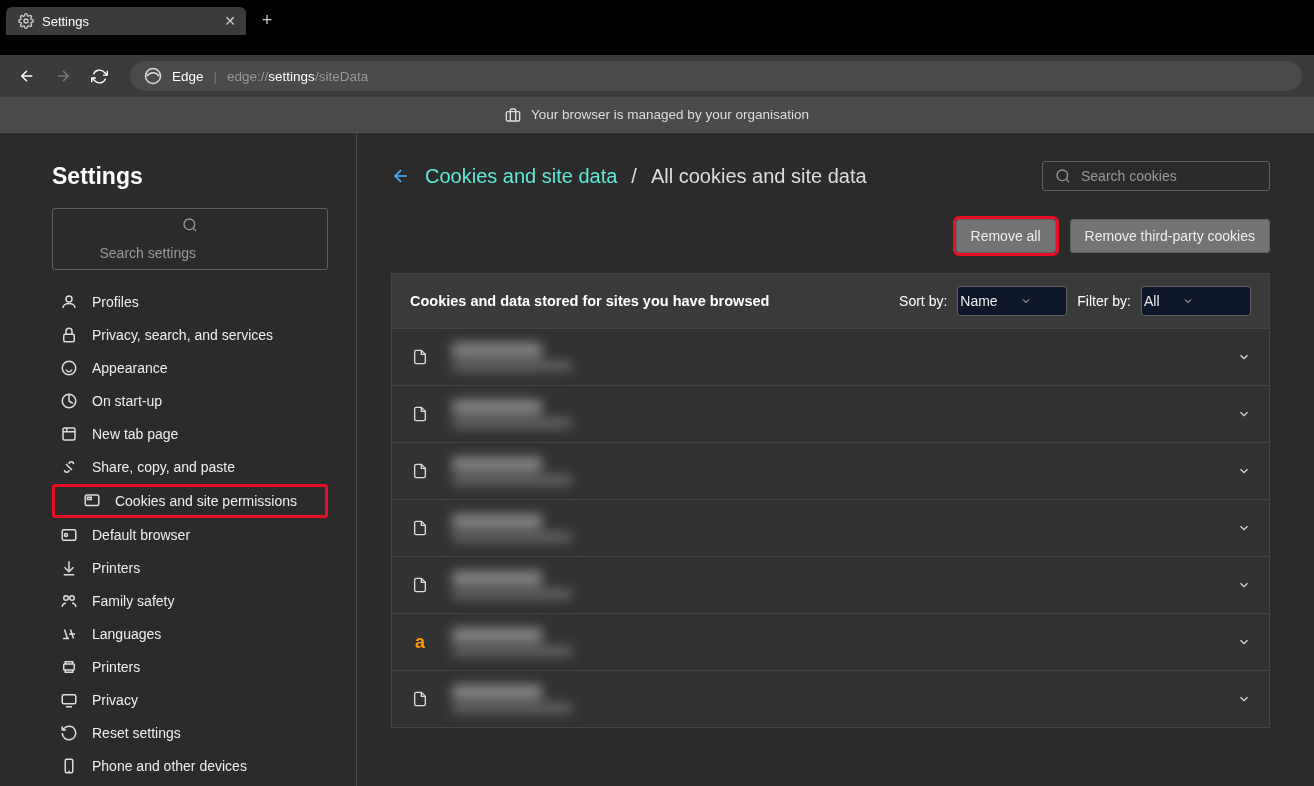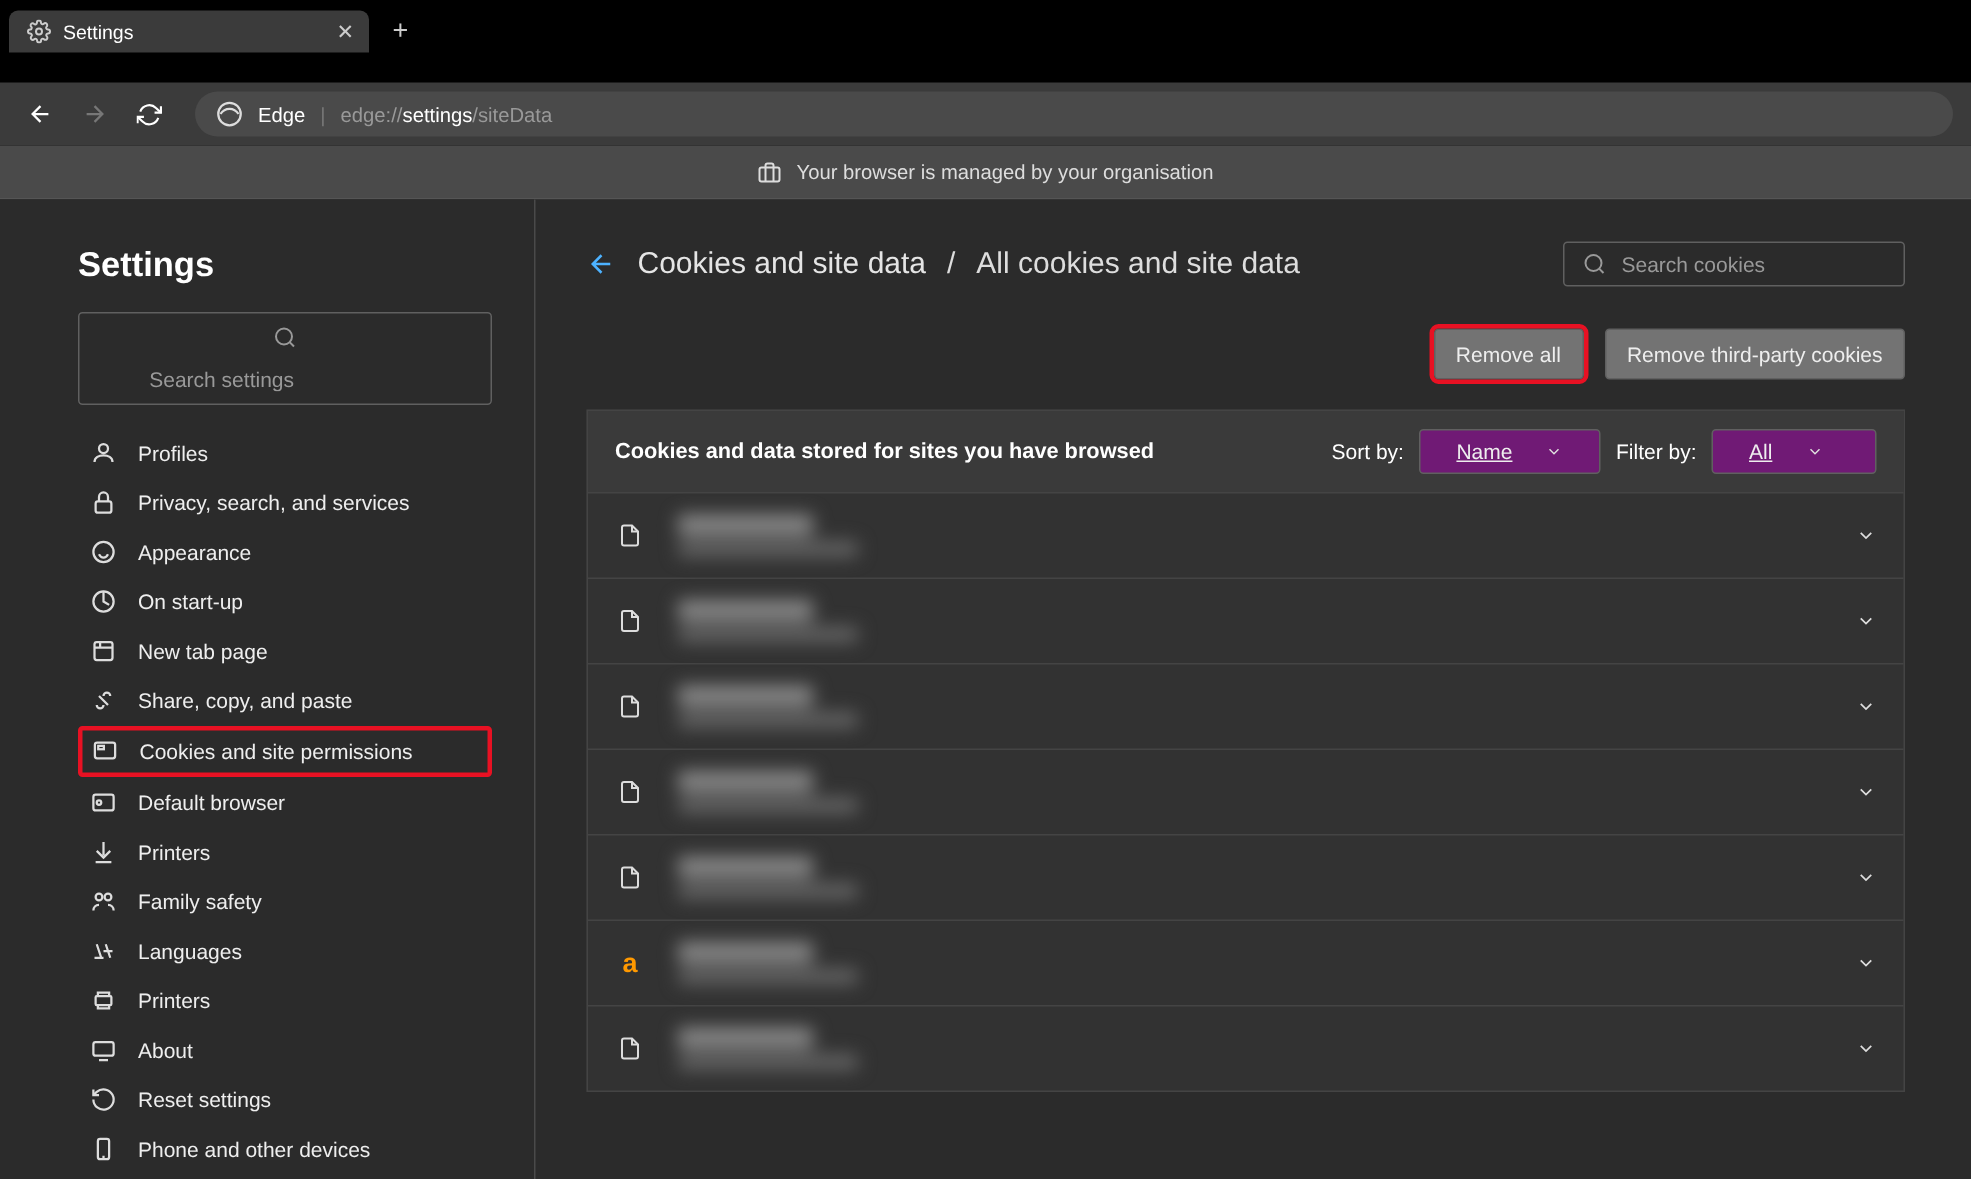--- a/index.html
+++ b/index.html
@@ -25,43 +25,43 @@
 .mainarea { display:flex; height:calc(786px - 35px - 42px - 36px); background:#2b2b2b; }
 
 
 .sidebar { width:357px; border-right:1px solid #4a4a4a; padding:30px 28px 0 52px; background:#2b2b2b; }
 .sidebar-title { font-size:23px; font-weight:600; margin-bottom:18px; }
 .searchbox { display:flex; align-items:center; gap:12px; border:1px solid #606060; border-radius:3px; padding:8px 12px; margin-bottom:16px; background:#2b2b2b;flex-direction:column; }
 .searchbox input { flex:1; background:transparent; border:none; outline:none; color:#fff; font-size:14px; }
 .searchbox input::placeholder { color:#999; }
 .sidelist { list-style:none; }
 .sidelist li { display:flex; align-items:center; gap:14px; padding:7px 8px; font-size:14px; color:#eee; cursor:pointer; border-radius:3px; margin-bottom:1px; }
-.sidelist li.highlight { border:3px solid #e81123; padding:5px 6px; }
+.sidelist li.highlight { border:3px solid #e81123; padding:5px 6px;justify-content:center; }
 .sidelist .icon { width:18px; height:18px; display:flex; align-items:center; justify-content:center; color:#ddd; flex-shrink:0; }
 
 
 .content { flex:1; padding:28px 44px 0 34px; overflow:hidden; }
 .breadcrumb-row { display:flex; align-items:center; gap:14px; margin-bottom:28px; }
 .back-arrow { color:#4db2ff; cursor:pointer; }
-.bc-link { color:#e5e5e5; font-size:20px; font-weight:500; cursor:pointer; }
+.bc-link { color:#5eead4; font-size:20px; font-weight:500; cursor:pointer; }
 .bc-sep { color:#ddd; font-size:20px; font-weight:500; }
 .bc-current { color:#ddd; font-size:20px; font-weight:500; }
 .searchcookies { margin-left:auto; display:flex; align-items:center; gap:10px; border:1px solid #606060; border-radius:3px; padding:6px 12px; width:228px; background:#2b2b2b; }
 .searchcookies input { flex:1; background:transparent; border:none; outline:none; color:#fff; font-size:14px; }
 .searchcookies input::placeholder { color:#999; }
 
 .action-row { display:flex; justify-content:flex-end; gap:14px; margin-bottom:20px; }
 .btn { border:1px solid #606060; background:#737373; color:#eee; font-size:14px; padding:8px 14px; cursor:pointer; border-radius:3px; }
 .btn.highlight { outline:3px solid #e81123; }
 
 .table { border:1px solid #444; background:#323232; }
 .thead { display:flex; align-items:center; padding:12px 18px; background:#3a3a3a; }
 .thead-title { font-size:14.5px; font-weight:600; }
 .thead-controls { margin-left:auto; display:flex; align-items:center; gap:10px; font-size:14px; }
-.select { border:1px solid #606060; background:#701a75; color:#eee; padding:6px 24px; display:flex; align-items:center; gap:22px; cursor:pointer; border-radius:3px; min-width:110px;text-decoration:underline; }
+.select { border:1px solid #606060; background:#0f172a; color:#eee; padding:6px 2px; display:flex; align-items:center; gap:22px; cursor:pointer; border-radius:3px; min-width:110px; }
 
 .row { display:flex; align-items:center; padding:14px 18px; border-top:1px solid #444; }
 .row .ficon { width:20px; height:20px; color:#ddd; display:flex; align-items:center; justify-content:center; flex-shrink:0; }
 .row .ficon.orange { color:#ff9900; font-weight:700; font-size:18px; font-family:Arial; }
 .row .blurred { margin-left:22px; display:flex; flex-direction:column; gap:4px; filter:blur(6px); }
 .row .blurred .line1 { width:90px; height:14px; background:#888; border-radius:3px; }
 .row .blurred .line2 { width:120px; height:10px; background:#666; border-radius:3px; }
 .row .chev { margin-left:auto; color:#ddd; cursor:pointer; }
 
 svg { display:block; }
@@ -245,21 +245,21 @@
           </span>
           <span>Printers</span>
         </li>
         <li>
           <span class="icon">
             <svg width="18" height="18" viewBox="0 0 24 24" fill="none" stroke="#ddd" stroke-width="2">
               <rect x="3" y="5" width="18" height="12" rx="2"></rect>
               <path d="M8 21h8"></path>
             </svg>
           </span>
-          <span>About</span>
+          <span>Privacy</span>
         </li>
         <li>
           <span class="icon">
             <svg width="18" height="18" viewBox="0 0 24 24" fill="none" stroke="#ddd" stroke-width="2">
               <path d="M3 12a9 9 0 1 0 3-6.7L3 8"></path>
               <path d="M3 3v5h5"></path>
             </svg>
           </span>
           <span>Reset settings</span>
         </li>

